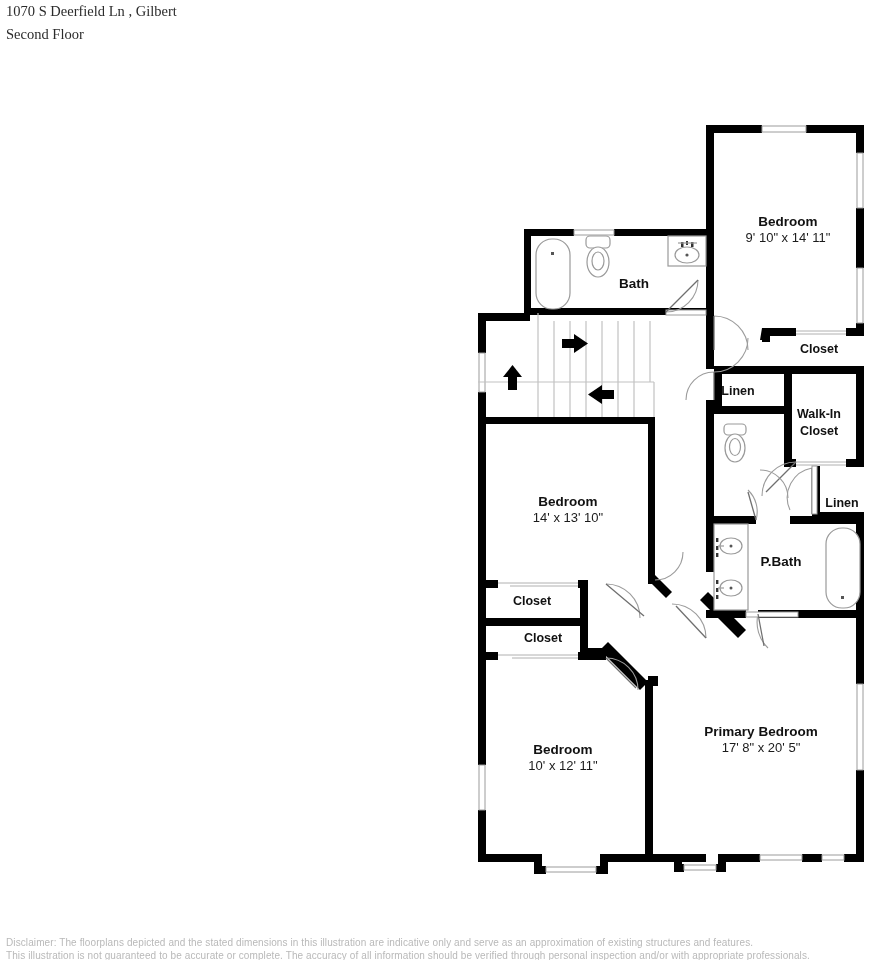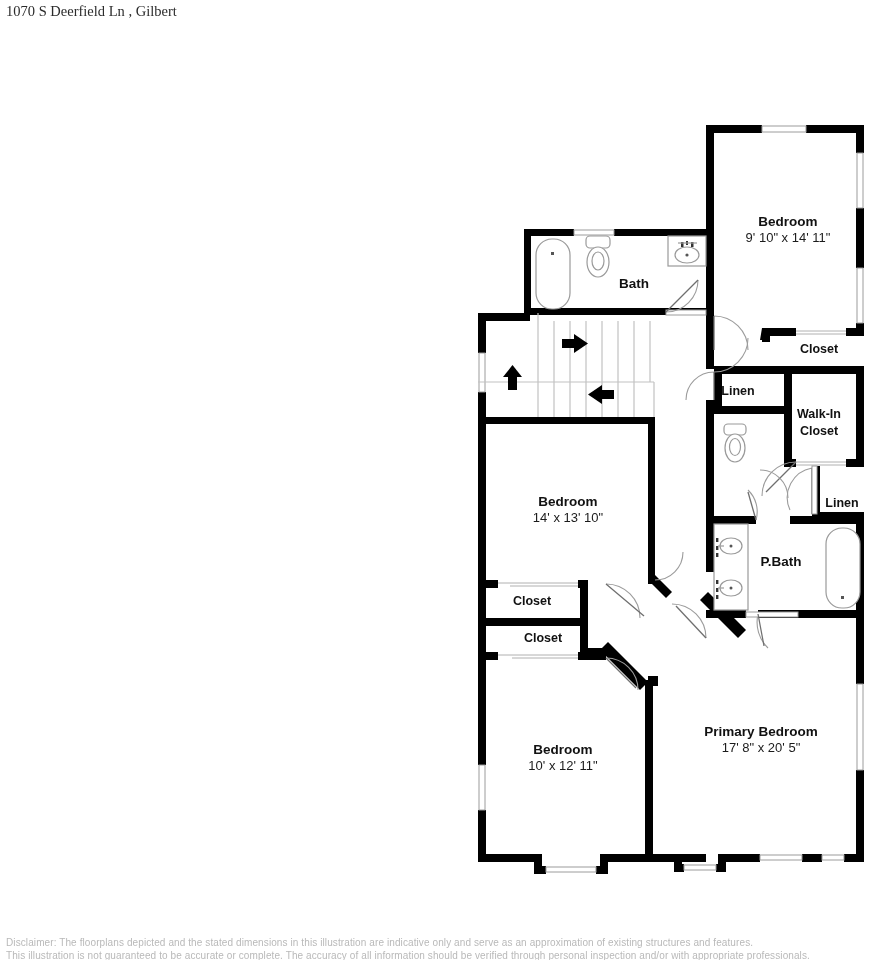--- a/index.html
+++ b/index.html
@@ -82,20 +82,21 @@
   .doorleaf { stroke: #6f6f6f; stroke-width: 1.3; fill: none; }
   .window-frame { stroke: #9c9c9c; stroke-width: 1; fill: #ffffff; }
   .stair-line { stroke: #c2c2c2; stroke-width: 1.2; fill: none; }
   .arrow { fill: #000000; }
 </style>
 </head>
 <body>
 
 <div id="header">
   <div class="title-line">1070 S Deerfield Ln , Gilbert</div>
+  <div class="title-line">Second Floor</div>
 </div>
 
 <div id="plan-wrap">
 <svg id="floorplan-svg" width="872" height="930" viewBox="0 0 872 930" xmlns="http://www.w3.org/2000/svg">
 
   <g>
 
     <rect class="wall" x="706" y="125" width="56" height="8"></rect>
 
     <rect class="wall" x="806" y="125" width="58" height="8"></rect>

